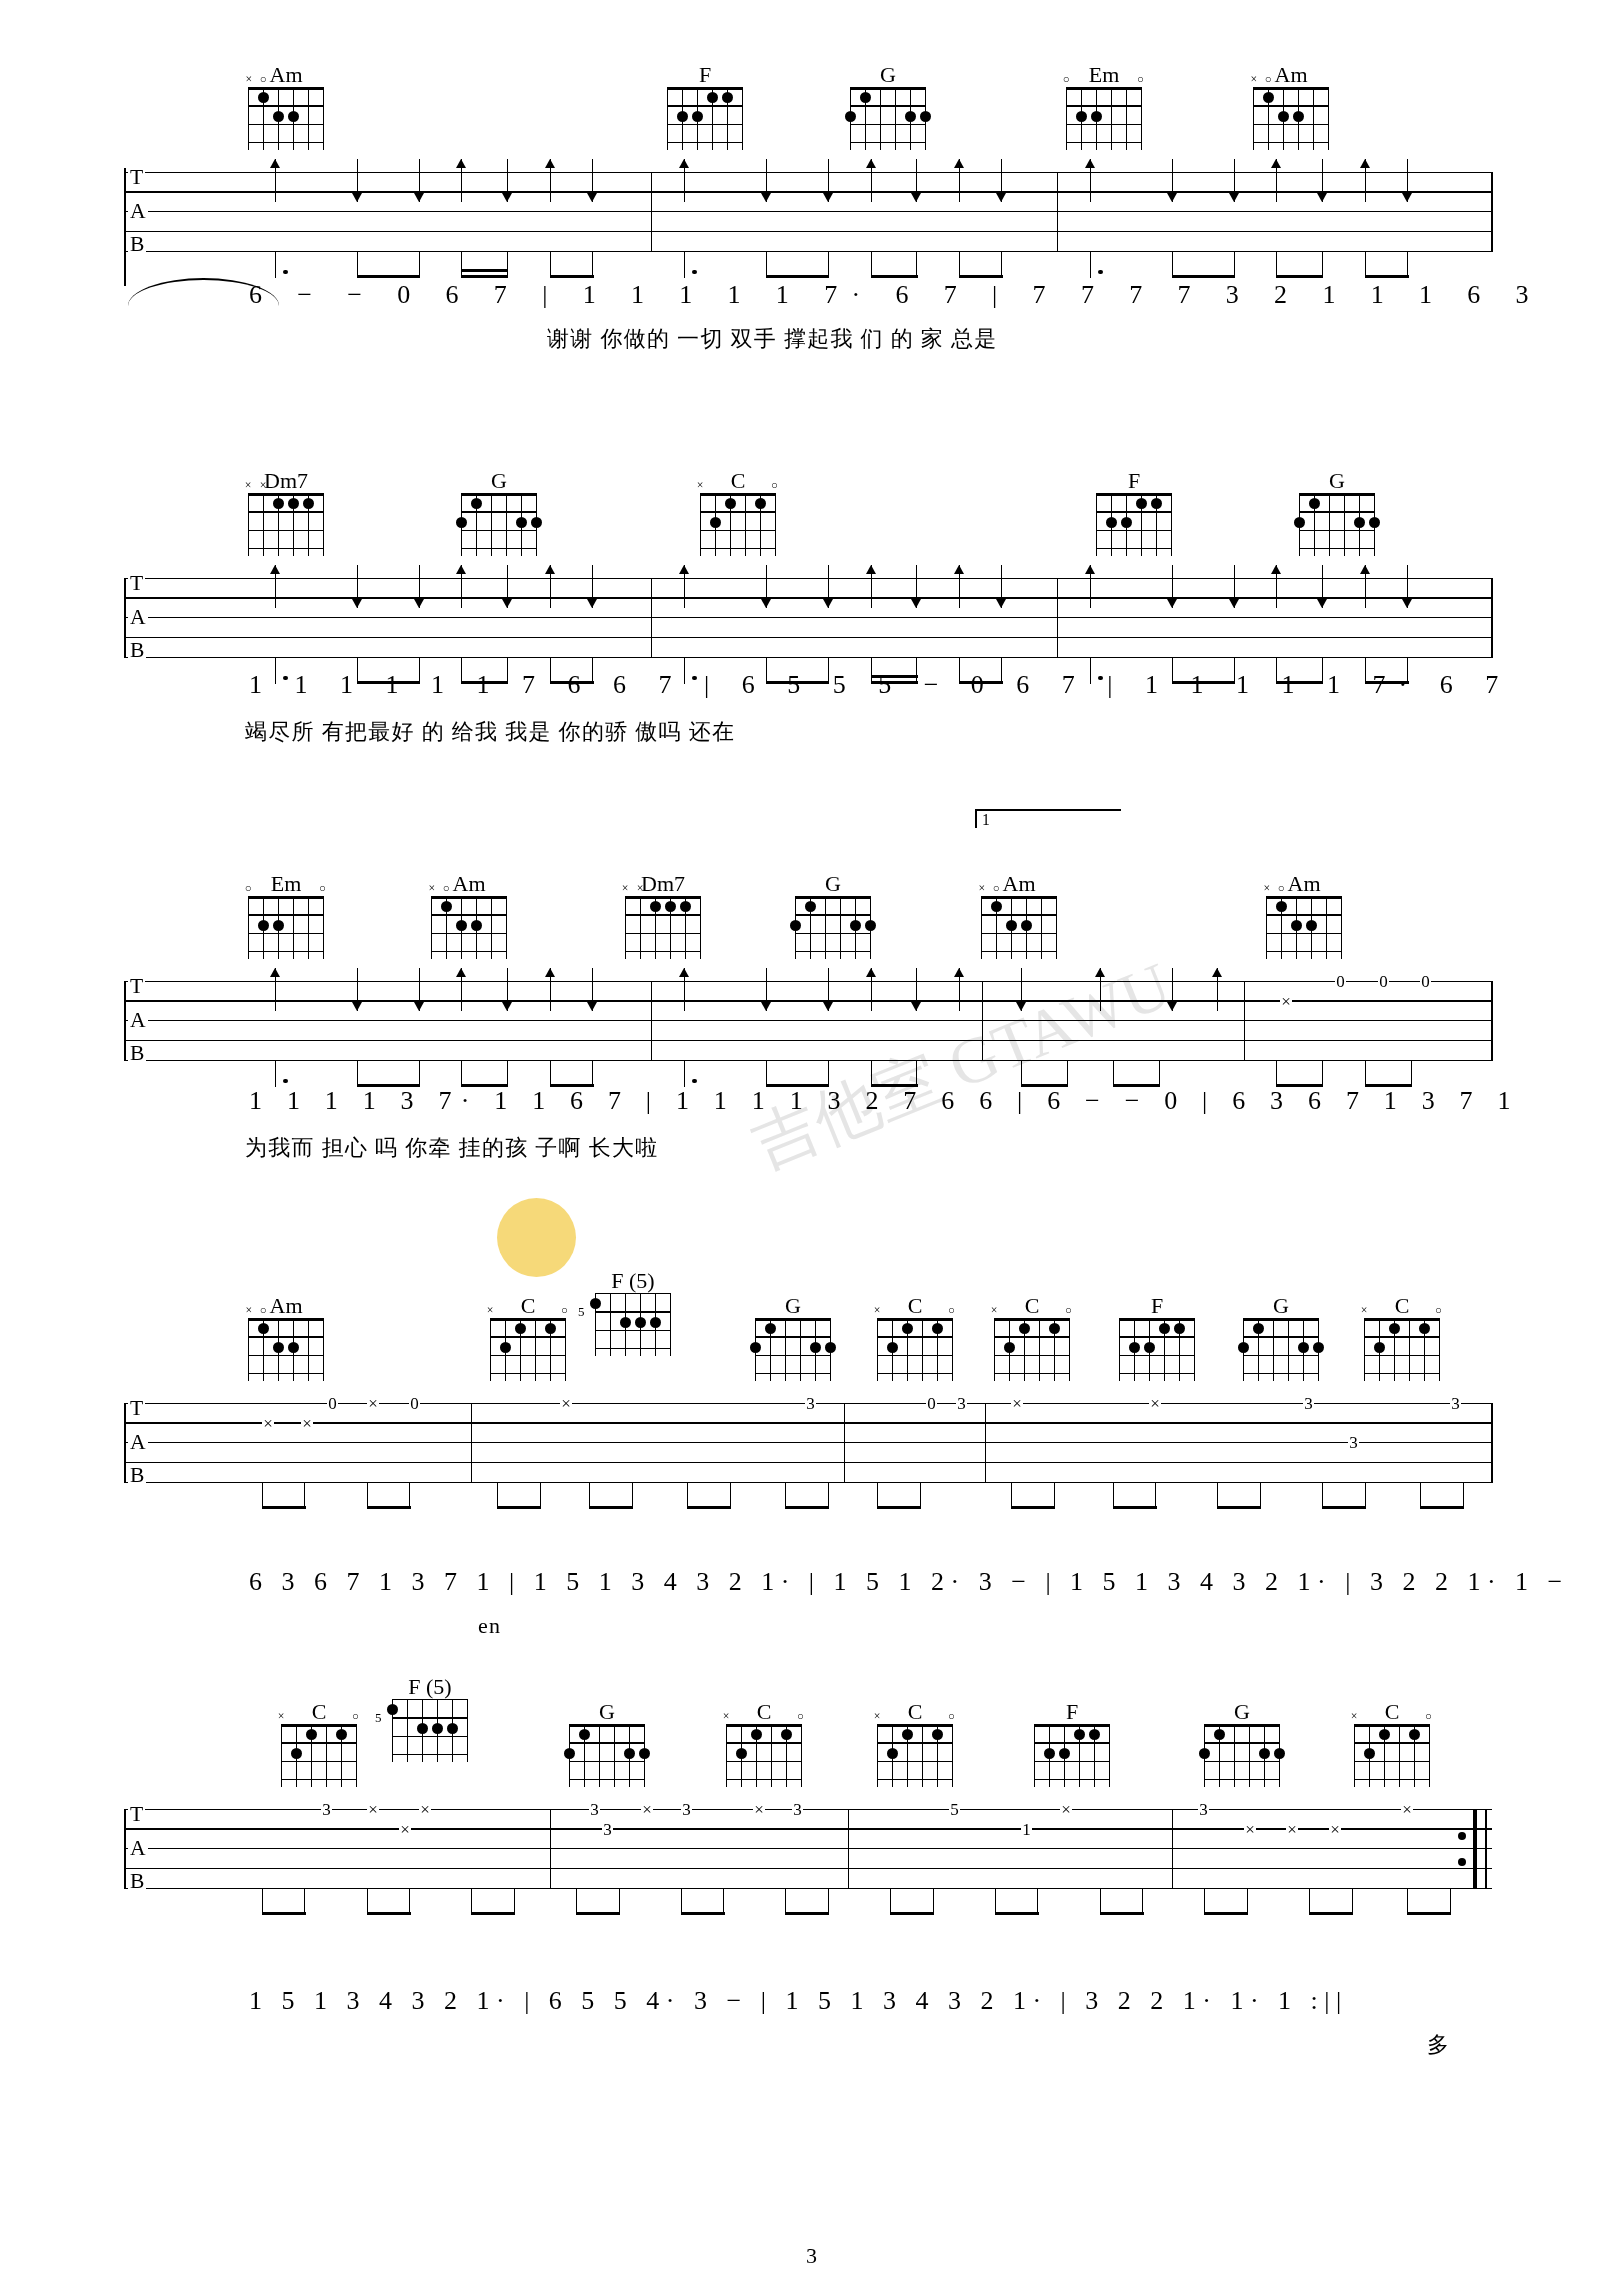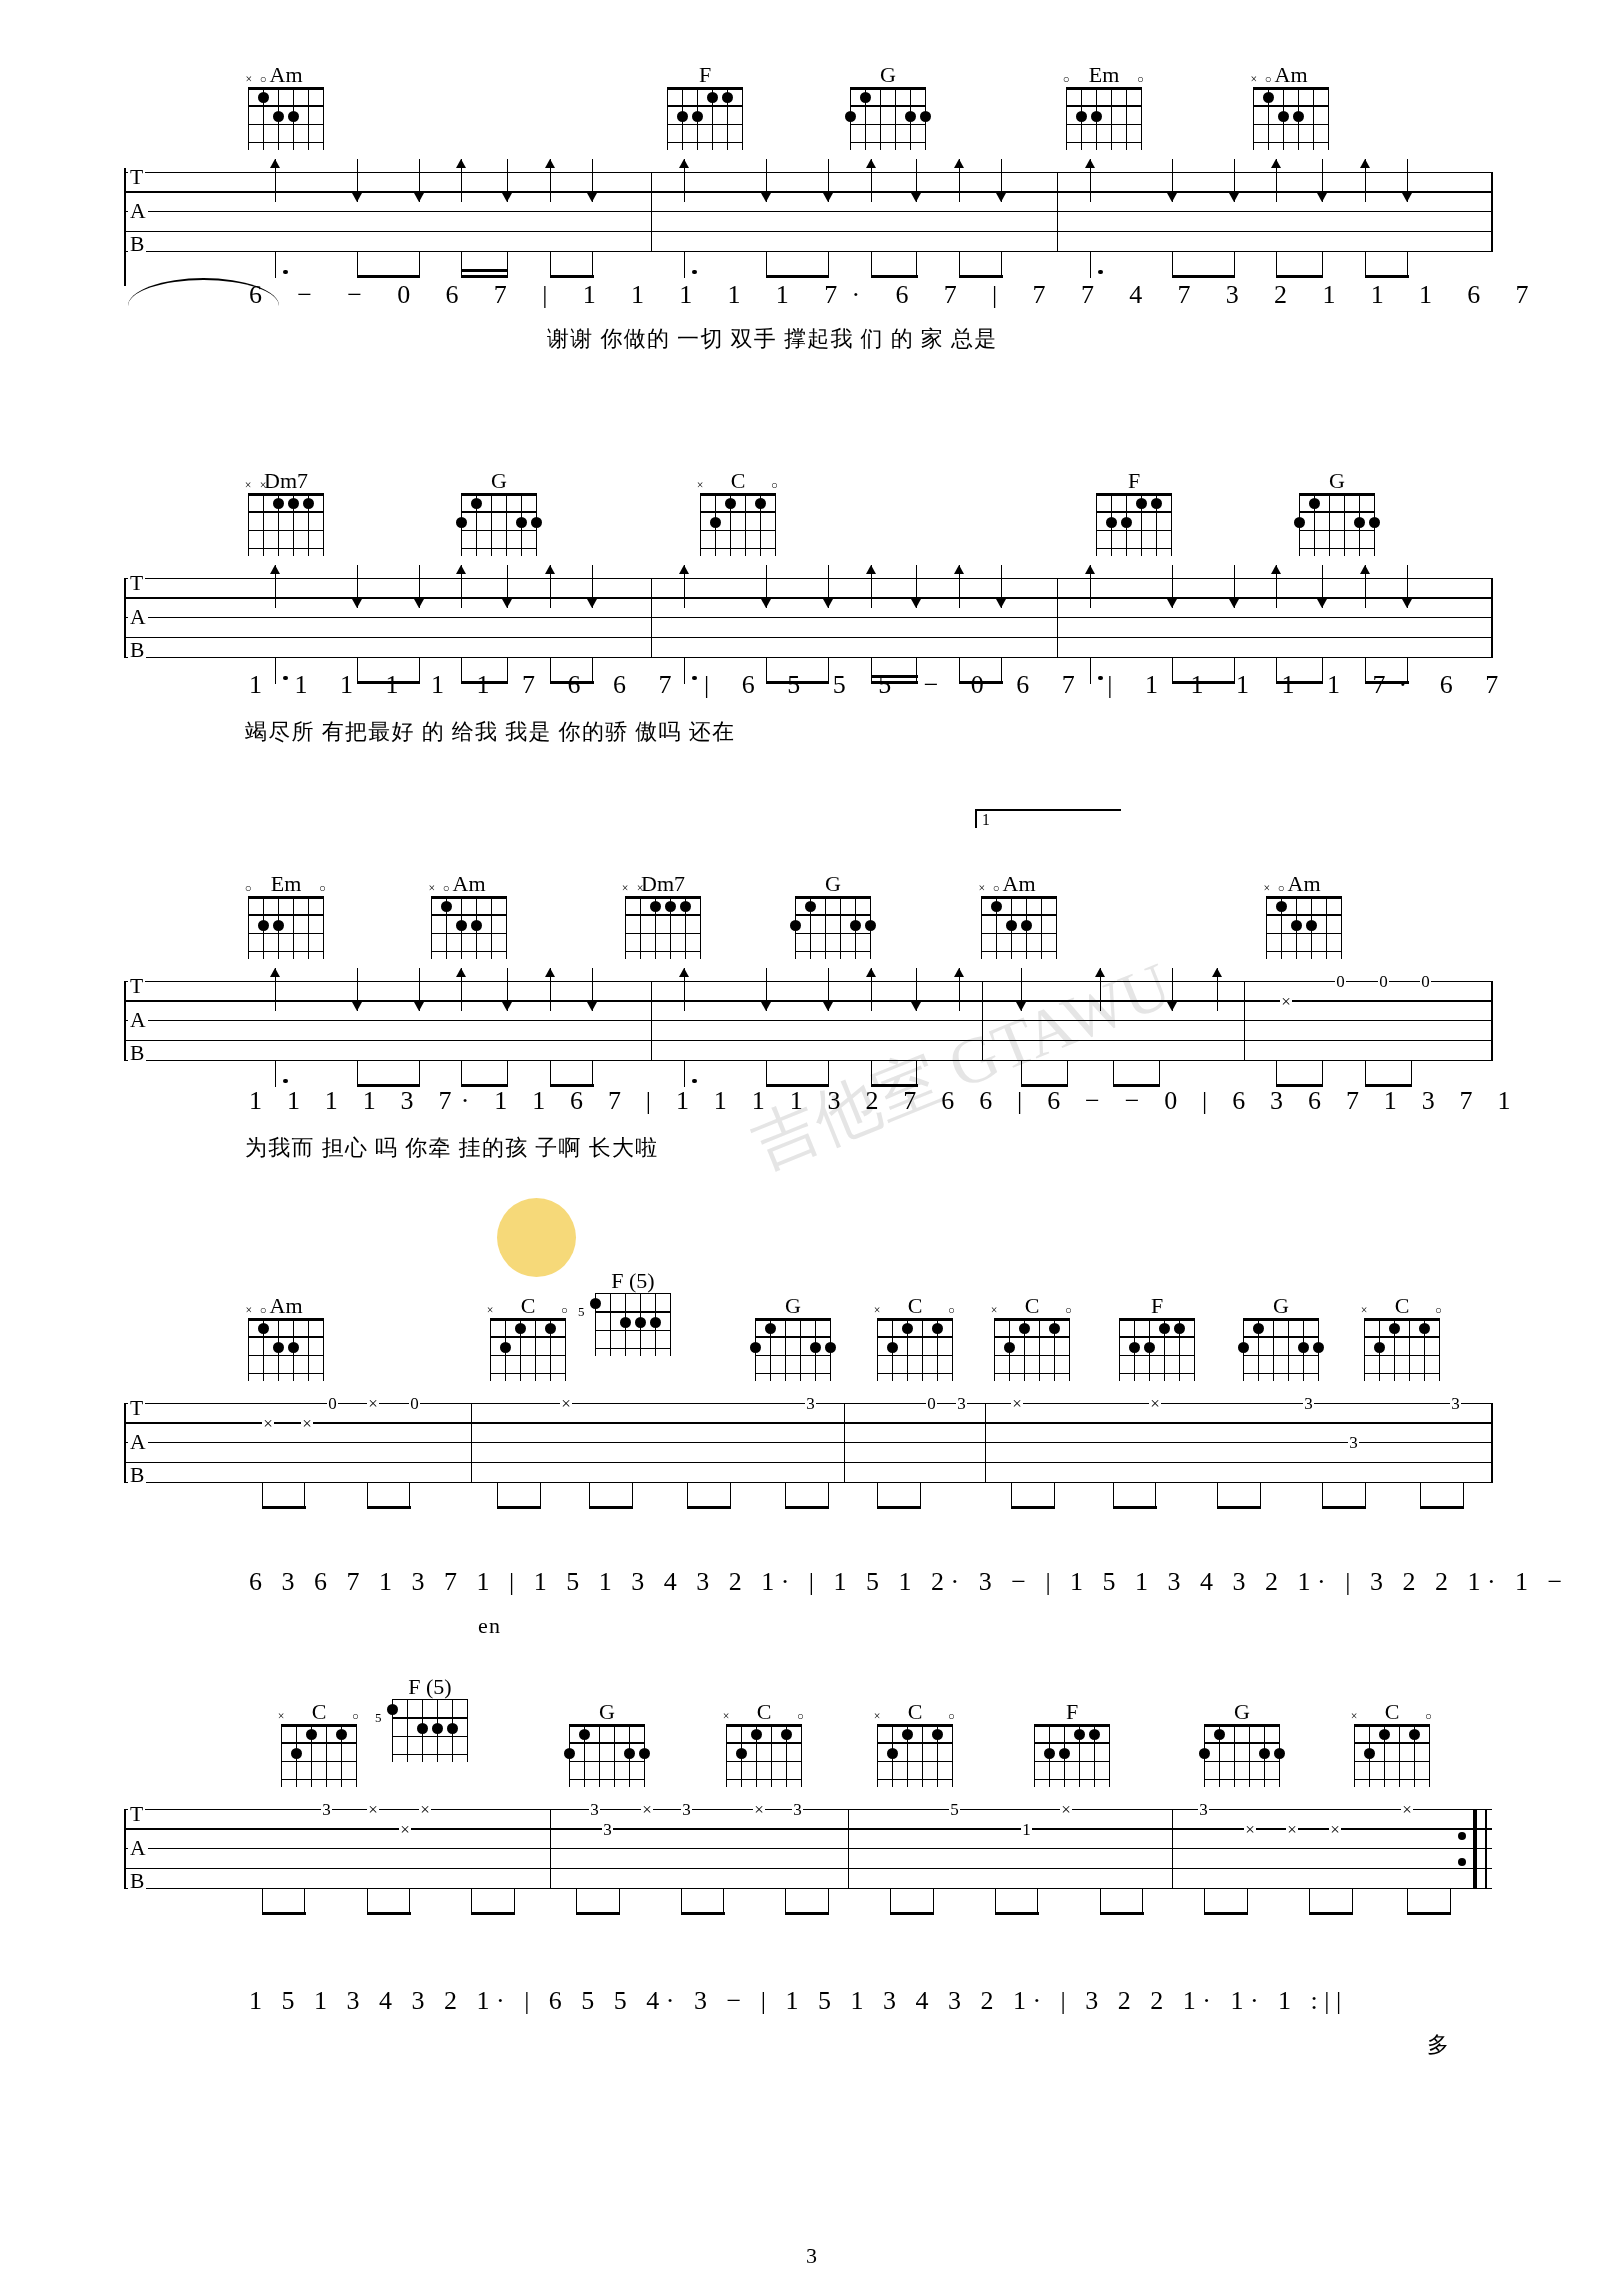--- a/index.html
+++ b/index.html
@@ -236,21 +236,21 @@
       <div class="beam" style="left:1276px;top:103px;width:47px"></div>
       <div class="stem" style="left:1365px;top:80px"></div>
         <div class="stem" style="left:1407px;top:80px"></div>
       <div class="beam" style="left:1365px;top:103px;width:44px"></div>
     </div>
 
     <div style="position:absolute;left:128px;top:216px;width:151px;height:26px;border-top:2px solid #000;border-radius:50%/100% 100% 0 0;"></div>
     <div class="leftrule" style="top:106px;height:118px;"></div>
 
     <div class="notes" style="position:absolute;left:0;top:219px;">
-      <div class="nt" style="left:249px;top:0;letter-spacing:14.4px;">6 − − 0 6 7 | 1 1 1 1 1 7· 6 7 | 7 7 4 7 3 2 1 1 1 6 7</div>
+      <div class="nt" style="left:249px;top:0;letter-spacing:14.4px;">6 − − 0 6 7 | 1 1 1 1 1 7· 6 7 | 7 7 7 7 3 2 1 1 1 6 3</div>
     </div>
     <div class="lyric" style="left:547px;top:265px;">谢谢 你做的 一切   双手 撑起我 们 的 家 总是</div>
   </div>
 
   <div class="system" style="position:absolute;left:0;top:468px;">
     <div class="chords">
       <div class="chord" style="left:242px;top:0;">
         <div class="name">Dm7</div>
         <div class="grid">
           <div class="nut"></div>

